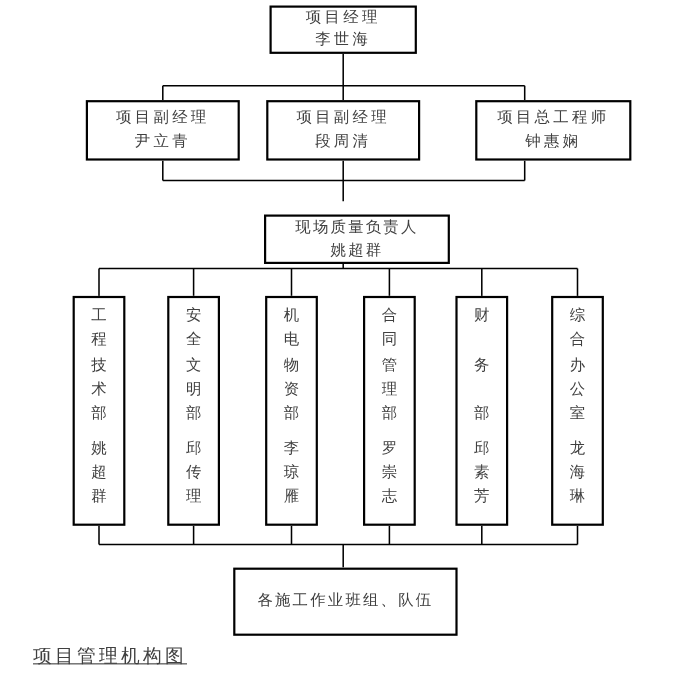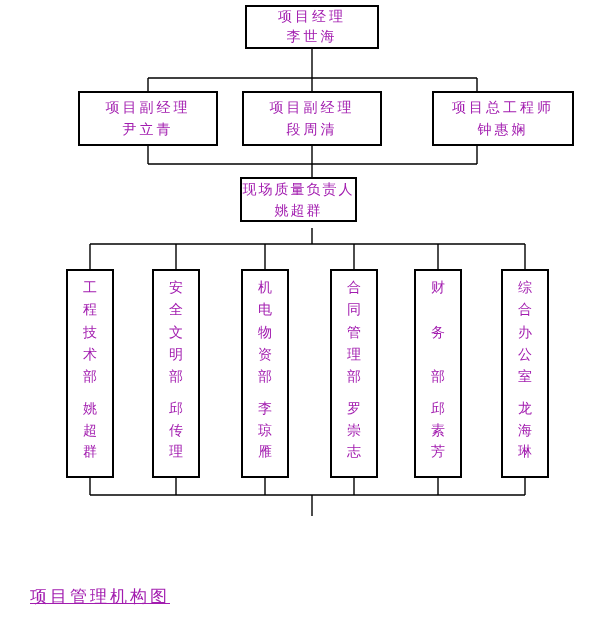--- a/index.html
+++ b/index.html
@@ -2,21 +2,21 @@
 <html><head>
 <meta charset="utf-8">
 <style>
   html, body { margin: 0; padding: 0; background: #ffffff; }
   .canvas {
     position: relative;
     width: 616px;
     height: 619px;
     background: #ffffff;
     font-family: "Liberation Serif", "DejaVu Serif", serif;
-    color: #a21caf;
+    color: #404040;
     overflow: hidden;
   }
   svg.connectors {
     position: absolute;
     left: 0; top: 0;
     width: 616px; height: 619px;
   }
   .box {
     position: absolute;
     box-sizing: border-box;
@@ -32,21 +32,21 @@
     font-size: 14px;
     line-height: 22px;
     letter-spacing: 3px;
     white-space: nowrap;
   }
   .box-top      { left: 245px; top: 5px;   width: 134px; height: 44px; }
   .box-top .line{ line-height: 20px; }
   .box-d1       { left: 78px;  top: 91px;  width: 140px; height: 55px; }
   .box-d2       { left: 242px; top: 91px;  width: 140px; height: 55px; }
   .box-d3       { left: 406px; top: 91px;  width: 142px; height: 55px; margin-left: 26px; }
-  .box-quality  { left: 240px; top: 177px; width: 117px; height: 45px; }
+  .box-quality  { left: 240px; top: 195px; width: 169px; height: 45px; }
   .box-quality .line { line-height: 21px; letter-spacing: 2px; }
   .box-bottom   { left: 212px; top: 516px; width: 204px; height: 62px; }
   .box-bottom .line { letter-spacing: 2px; }
 
   .col {
     top: 269px;
     width: 48px;
     height: 209px;
     justify-content: flex-start;
     padding: 9px 0 17px 0;
@@ -218,16 +218,19 @@
         <span>公</span>
         <span>室</span>
       </div>
     <div class="vtext person">
         <span>龙</span>
         <span>海</span>
         <span>琳</span>
       </div>
   </div>
 
+  <div class="box box-bottom">
+    <div class="line">各施工作业班组、队伍</div>
+  </div>
 
   <div class="caption">项目管理机构图</div>
 
 </div>
 
 </body></html>

